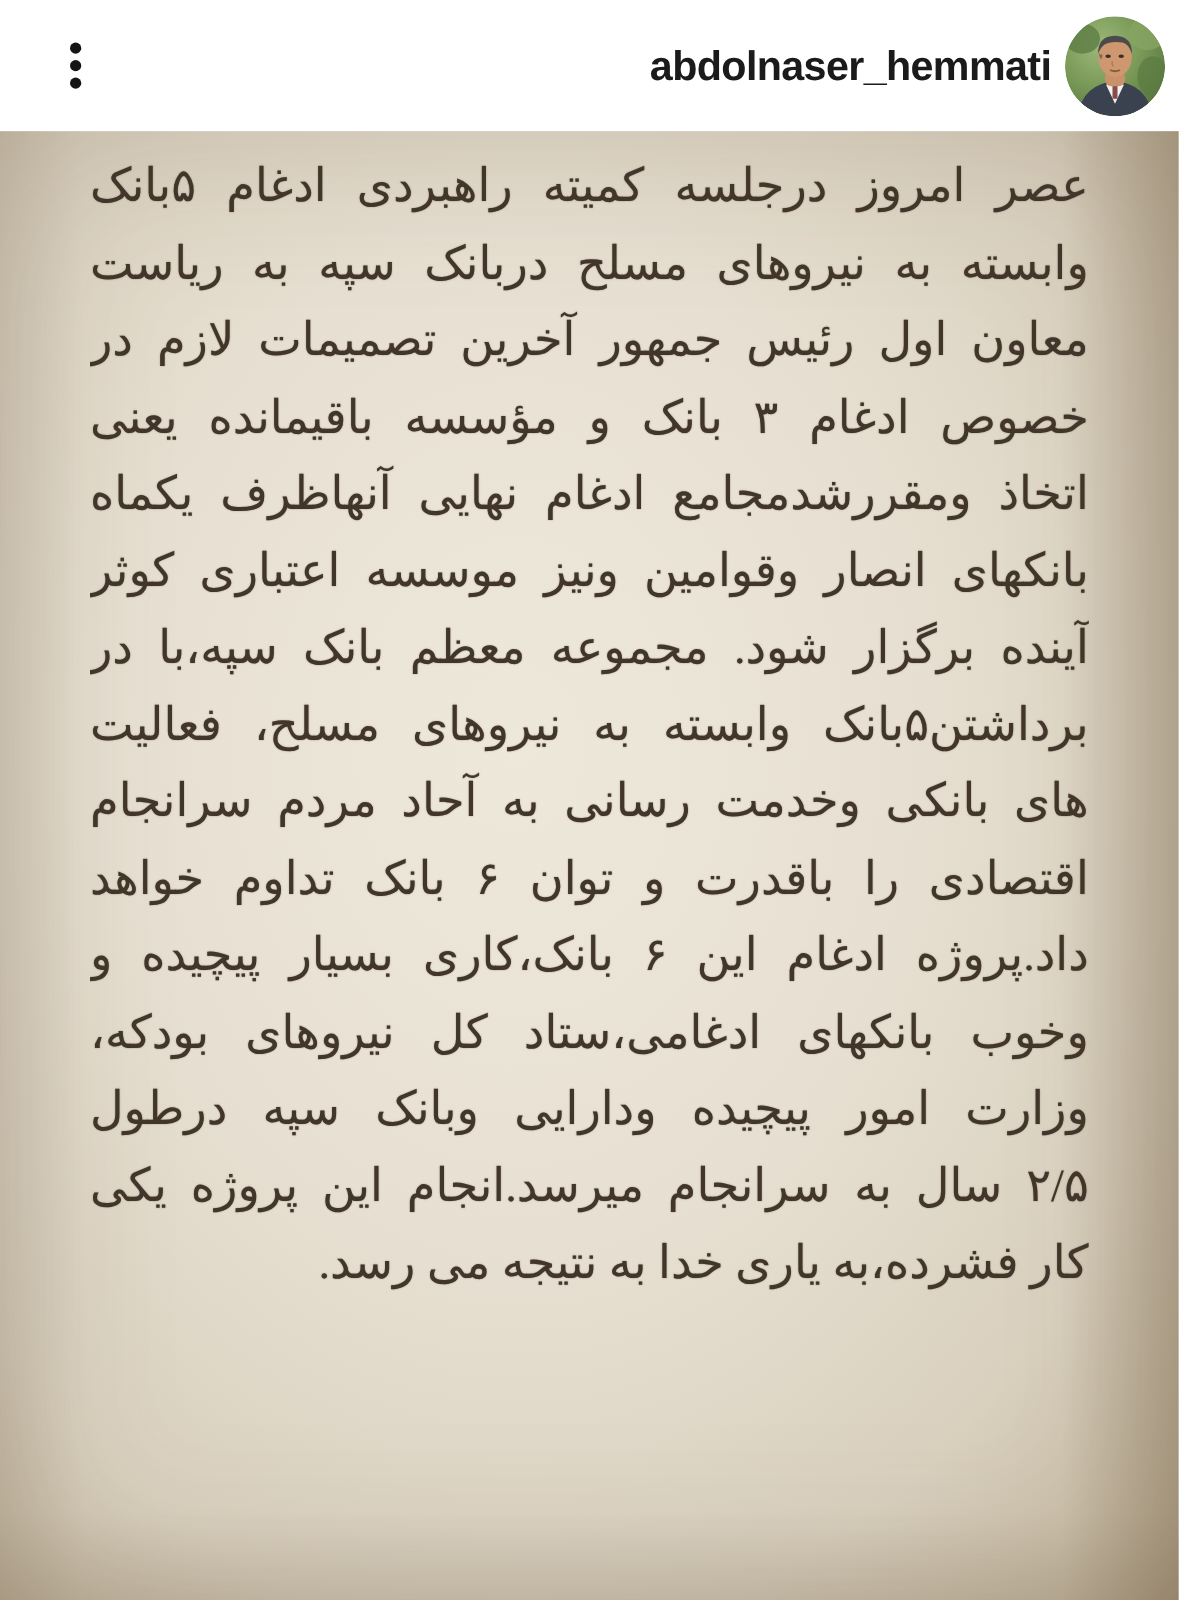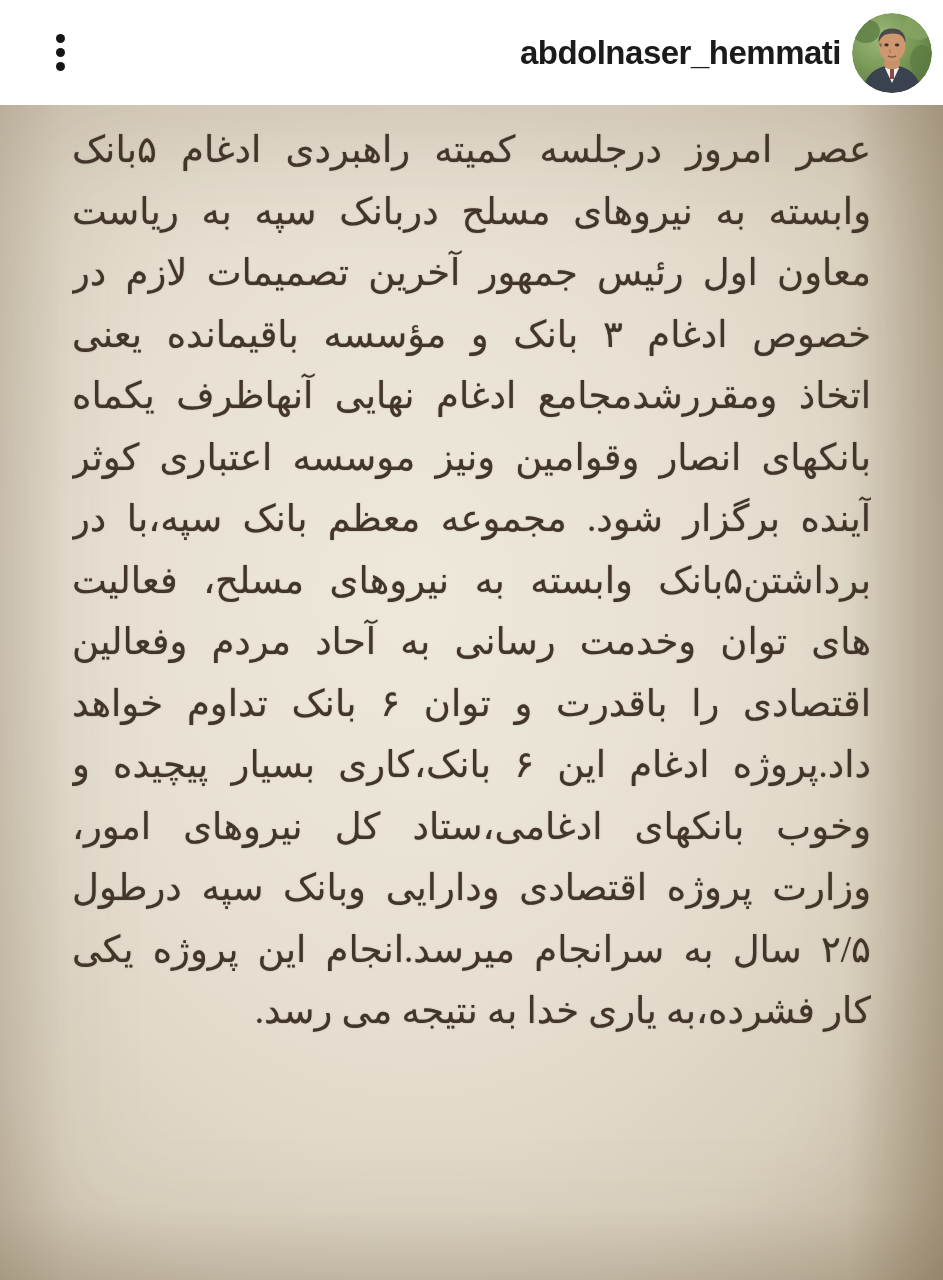--- a/index.html
+++ b/index.html
@@ -165,23 +165,23 @@
   <div class="post-image">
     <div class="text-block">
       <div class="line">عصر امروز درجلسه کمیته راهبردی ادغام ۵بانک</div>
       <div class="line">وابسته به نیروهای مسلح دربانک سپه به ریاست</div>
       <div class="line">معاون اول رئیس جمهور آخرین تصمیمات لازم در</div>
       <div class="line">خصوص ادغام ۳ بانک و مؤسسه باقیمانده یعنی</div>
       <div class="line">اتخاذ ومقررشدمجامع ادغام نهایی آنهاظرف یکماه</div>
       <div class="line">بانکهای انصار وقوامین ونیز موسسه اعتباری کوثر</div>
       <div class="line">آینده برگزار شود. مجموعه معظم بانک سپه،با در</div>
       <div class="line">برداشتن۵بانک وابسته به نیروهای مسلح، فعالیت</div>
-      <div class="line">های توان وخدمت رسانی به آحاد مردم وفعالین</div>
+      <div class="line">های بانکی وخدمت رسانی به آحاد مردم سرانجام</div>
       <div class="line">اقتصادی را باقدرت و توان ۶ بانک  تداوم خواهد</div>
       <div class="line">داد.پروژه ادغام این ۶ بانک،کاری بسیار پیچیده و</div>
-      <div class="line">وخوب بانکهای ادغامی،ستاد کل نیروهای امور،</div>
-      <div class="line">وزارت پروژه اقتصادی ودارایی وبانک سپه درطول</div>
+      <div class="line">وخوب بانکهای ادغامی،ستاد کل نیروهای بودکه،</div>
+      <div class="line">وزارت امور پیچیده ودارایی وبانک سپه درطول</div>
       <div class="line">۲/۵ سال به سرانجام میرسد.انجام این پروژه یکی</div>
       <div class="line">کار فشرده،به یاری خدا به نتیجه می رسد.</div>
     </div>
   </div>
 
 </div>
 
 </body></html>

